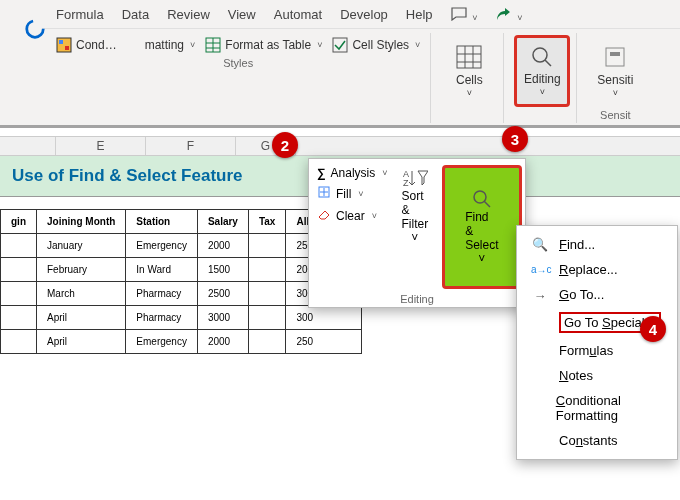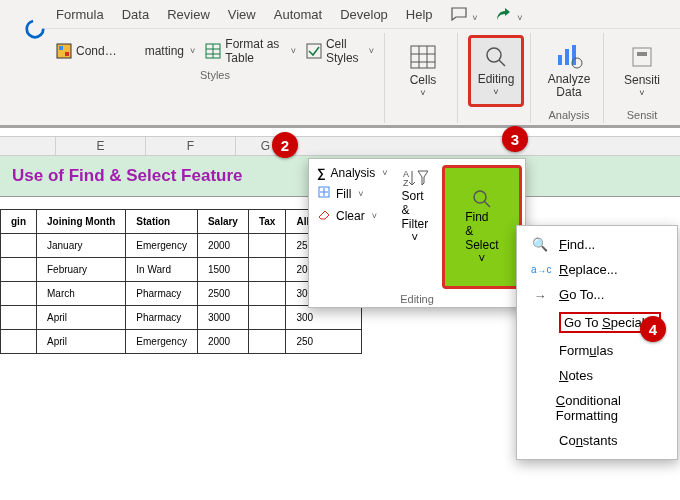--- a/index.html
+++ b/index.html
@@ -28,21 +28,21 @@
 .badge { position: absolute; width: 26px; height: 26px; border-radius: 50%; background: #c00; color: #fff; font-weight: bold; font-size: 15px; display: flex; align-items: center; justify-content: center; box-shadow: 0 1px 3px rgba(0,0,0,.4); z-index: 50; }
 
 .logo { position: absolute; top: 18px; left: 24px; z-index: 40; display: flex; align-items: center; gap: 4px; }
 .logo-text { font-size: 17px; color: #333; }
 .logo-sub { font-size: 8px; color: #0066cc; letter-spacing: .5px; }
 .logo-swirl { width: 22px; height: 22px; }
 
 .col-headers { display: flex; background: #f0f0f0; border-top: 1px solid #ccc; border-bottom: 1px solid #ccc; margin-top: 8px; }
 .col-h { flex: 0 0 90px; text-align: center; font-size: 12px; color: #555; border-right: 1px solid #d0d0d0; padding: 2px 0; }
 
-.sheet-title { background: #d4edda; padding: 10px 12px; font-size: 17px; font-weight: bold; color: #a21caf; border-bottom: 1px solid #999; }
+.sheet-title { background: #d4edda; padding: 10px 12px; font-size: 17px; font-weight: bold; color: #0369a1; border-bottom: 1px solid #999; }
 .table { border-collapse: collapse; margin-top: 12px; font-size: 10px; }
 .table th, .table td { border: 1.5px solid #333; padding: 6px 10px; text-align: left; }
 .table th { font-weight: bold; background: #fff; }
 
 .dropdown { position: absolute; background: #fff; border: 1px solid #bbb; box-shadow: 0 4px 12px rgba(0,0,0,.3); z-index: 30; }
 .editing-dd { top: 158px; left: 308px; width: 218px; padding: 6px 8px 2px; }
 .editing-dd .row1 { display: flex; align-items: flex-start; gap: 10px; }
 .small-stack { display: flex; flex-direction: column; gap: 3px; font-size: 12px; }
 .small-stack .item { display: flex; align-items: center; gap: 5px; padding: 1px 0; }
 .ed-big { display: flex; flex-direction: column; align-items: center; font-size: 12px; padding: 2px 4px; }
@@ -140,32 +140,20 @@
       <div class="big-btn callout-red" style="background:#e6e6e6">
         <svg width="24" height="24" viewBox="0 0 24 24">
             <circle cx="10" cy="10" r="7" fill="none" stroke="#555" stroke-width="1.5"></circle>
             <line x1="15" y1="15" x2="21" y2="21" stroke="#555" stroke-width="1.5"></line>
           </svg>
         <span class="lbl">Editing</span>
         <span class="chev2">˅</span>
       </div>
     </div>
 
-    <div class="group">
-      <div class="big-btn">
-        <svg width="28" height="26" viewBox="0 0 28 26">
-            <rect x="3" y="12" width="4" height="10" fill="#4285f4"></rect>
-            <rect x="10" y="6" width="4" height="16" fill="#4285f4"></rect>
-            <rect x="17" y="2" width="4" height="20" fill="#4285f4"></rect>
-            <circle cx="22" cy="20" r="5" fill="none" stroke="#555"></circle>
-          </svg>
-        <span class="lbl">Analyze Data</span>
-      </div>
-      <div class="group-label">Analysis</div>
-    </div>
 
     <div class="group">
       <div class="big-btn">
         <svg width="26" height="26" viewBox="0 0 26 26">
             <rect x="4" y="4" width="18" height="18" fill="none" stroke="#888"></rect>
             <rect x="8" y="8" width="10" height="4" fill="#888"></rect>
           </svg>
         <span class="lbl">Sensiti</span>
         <span class="chev2">˅</span>
       </div>

